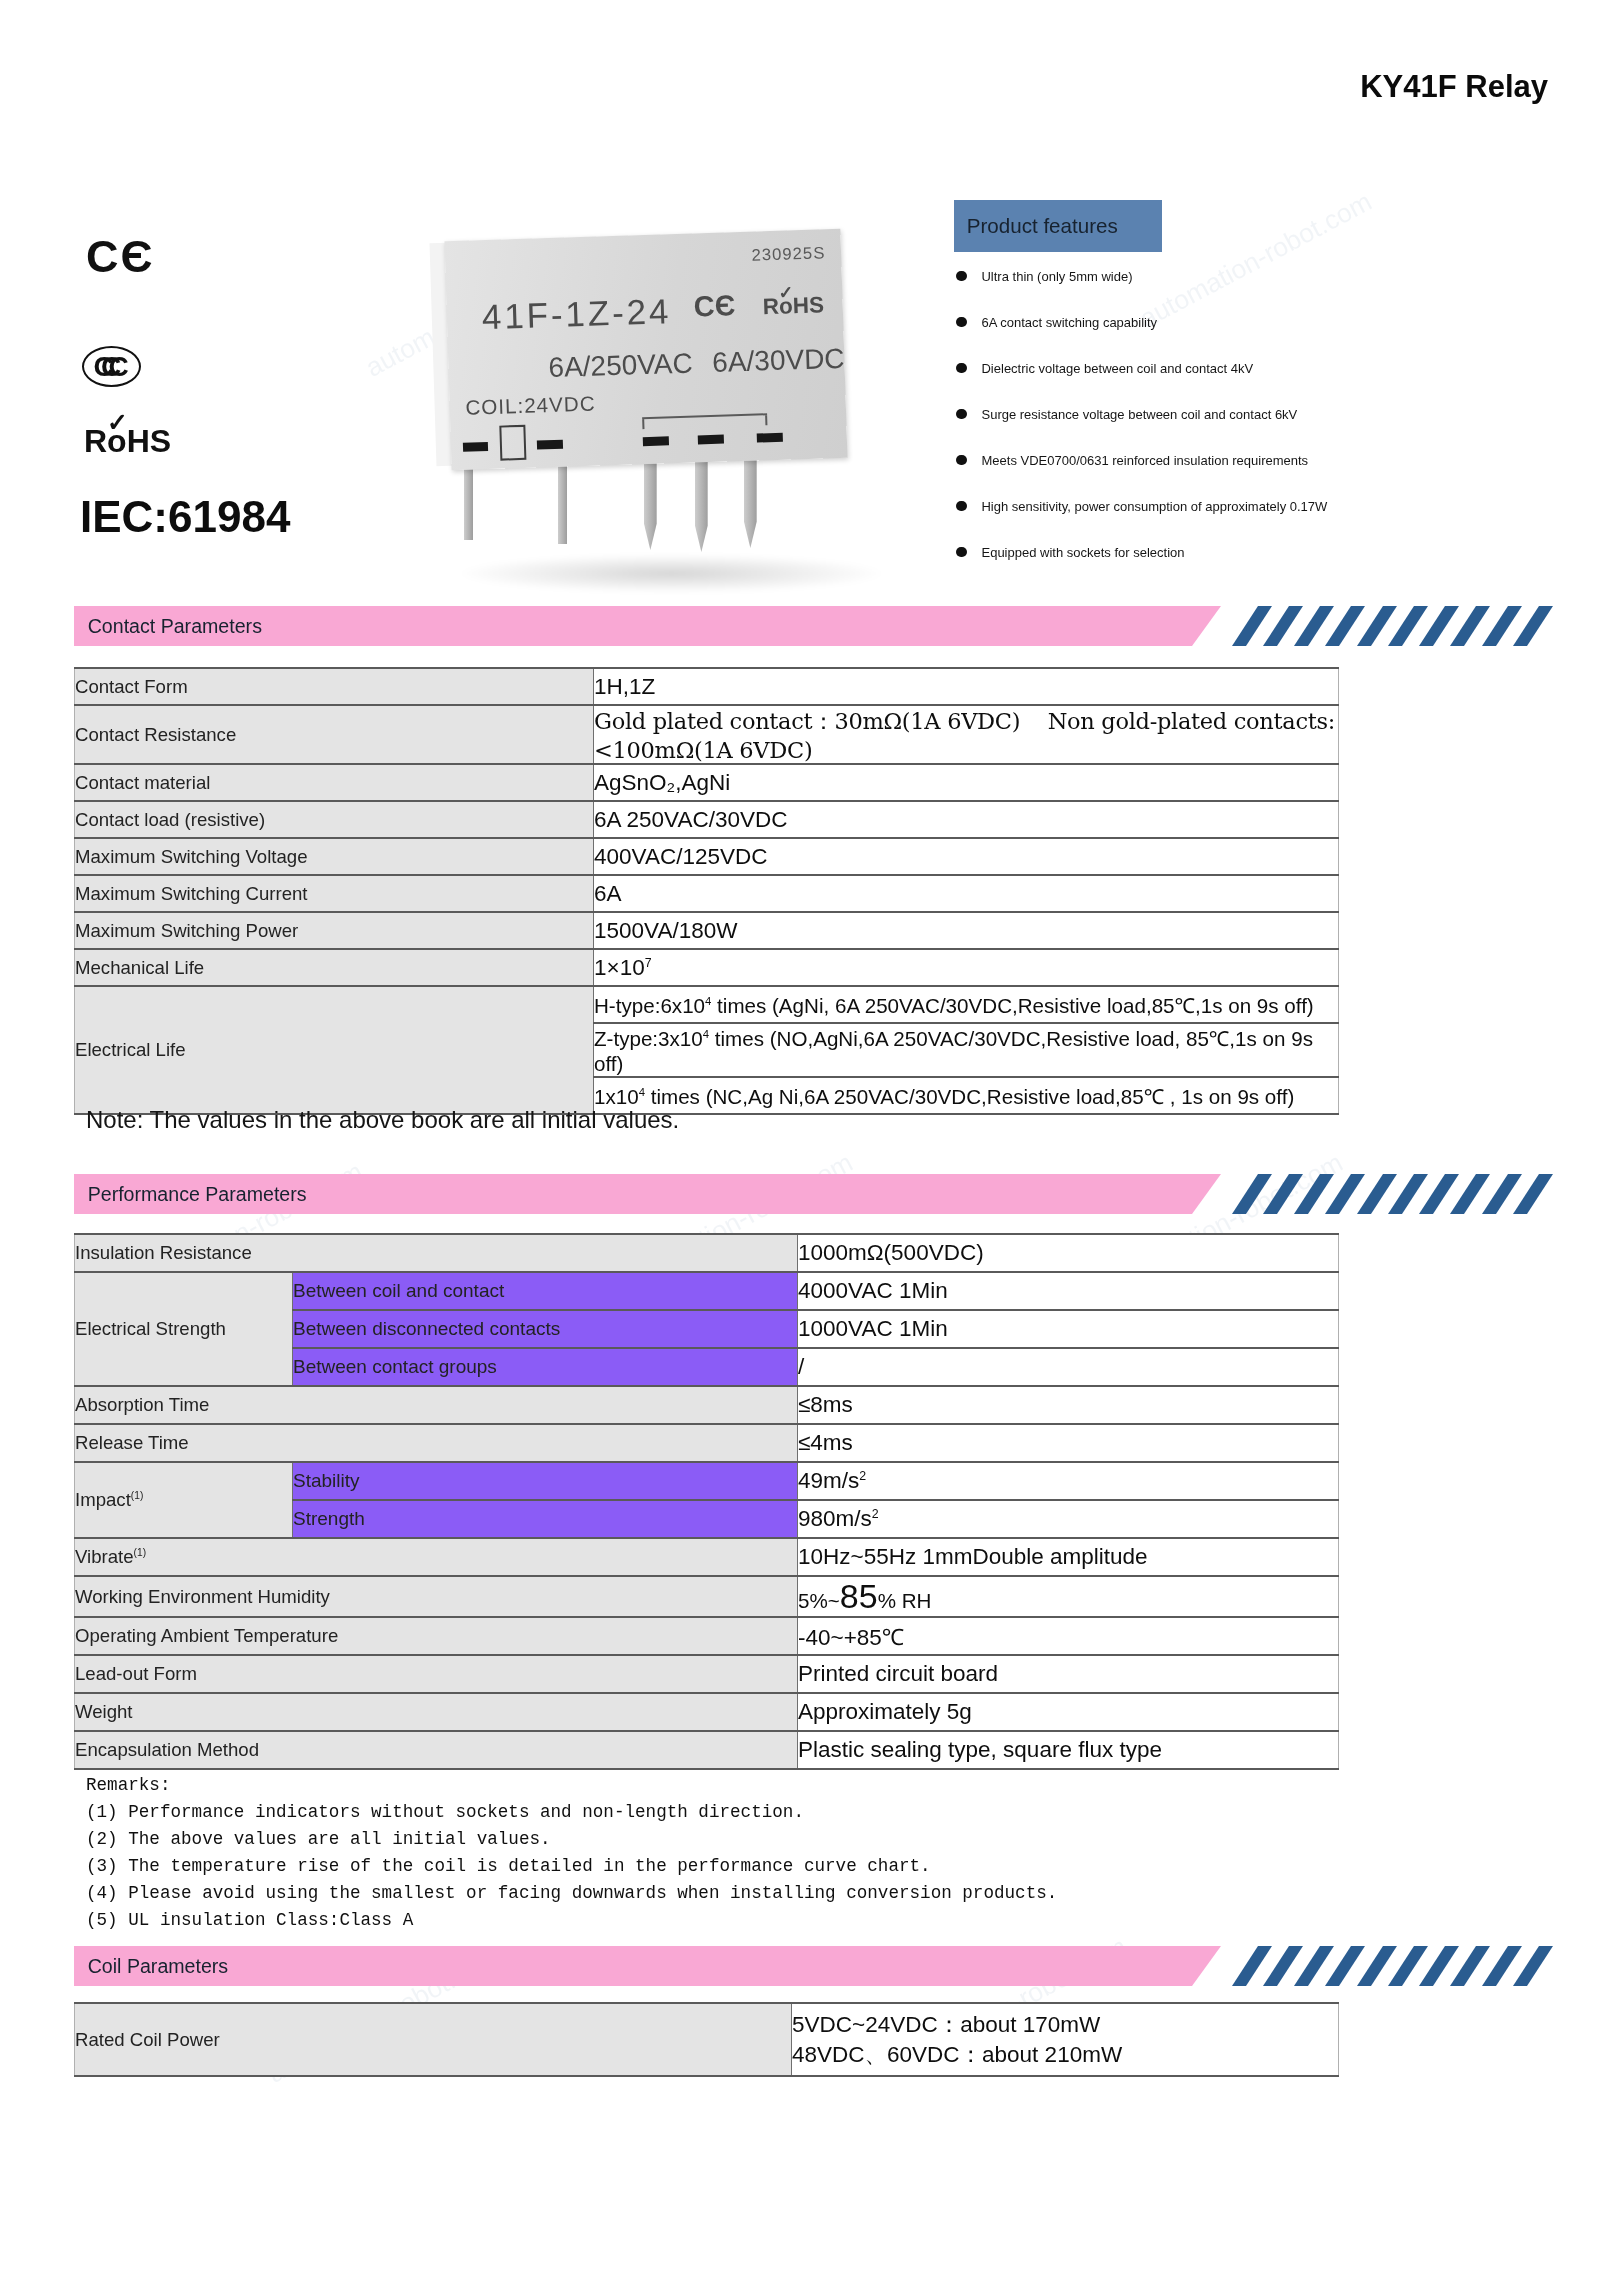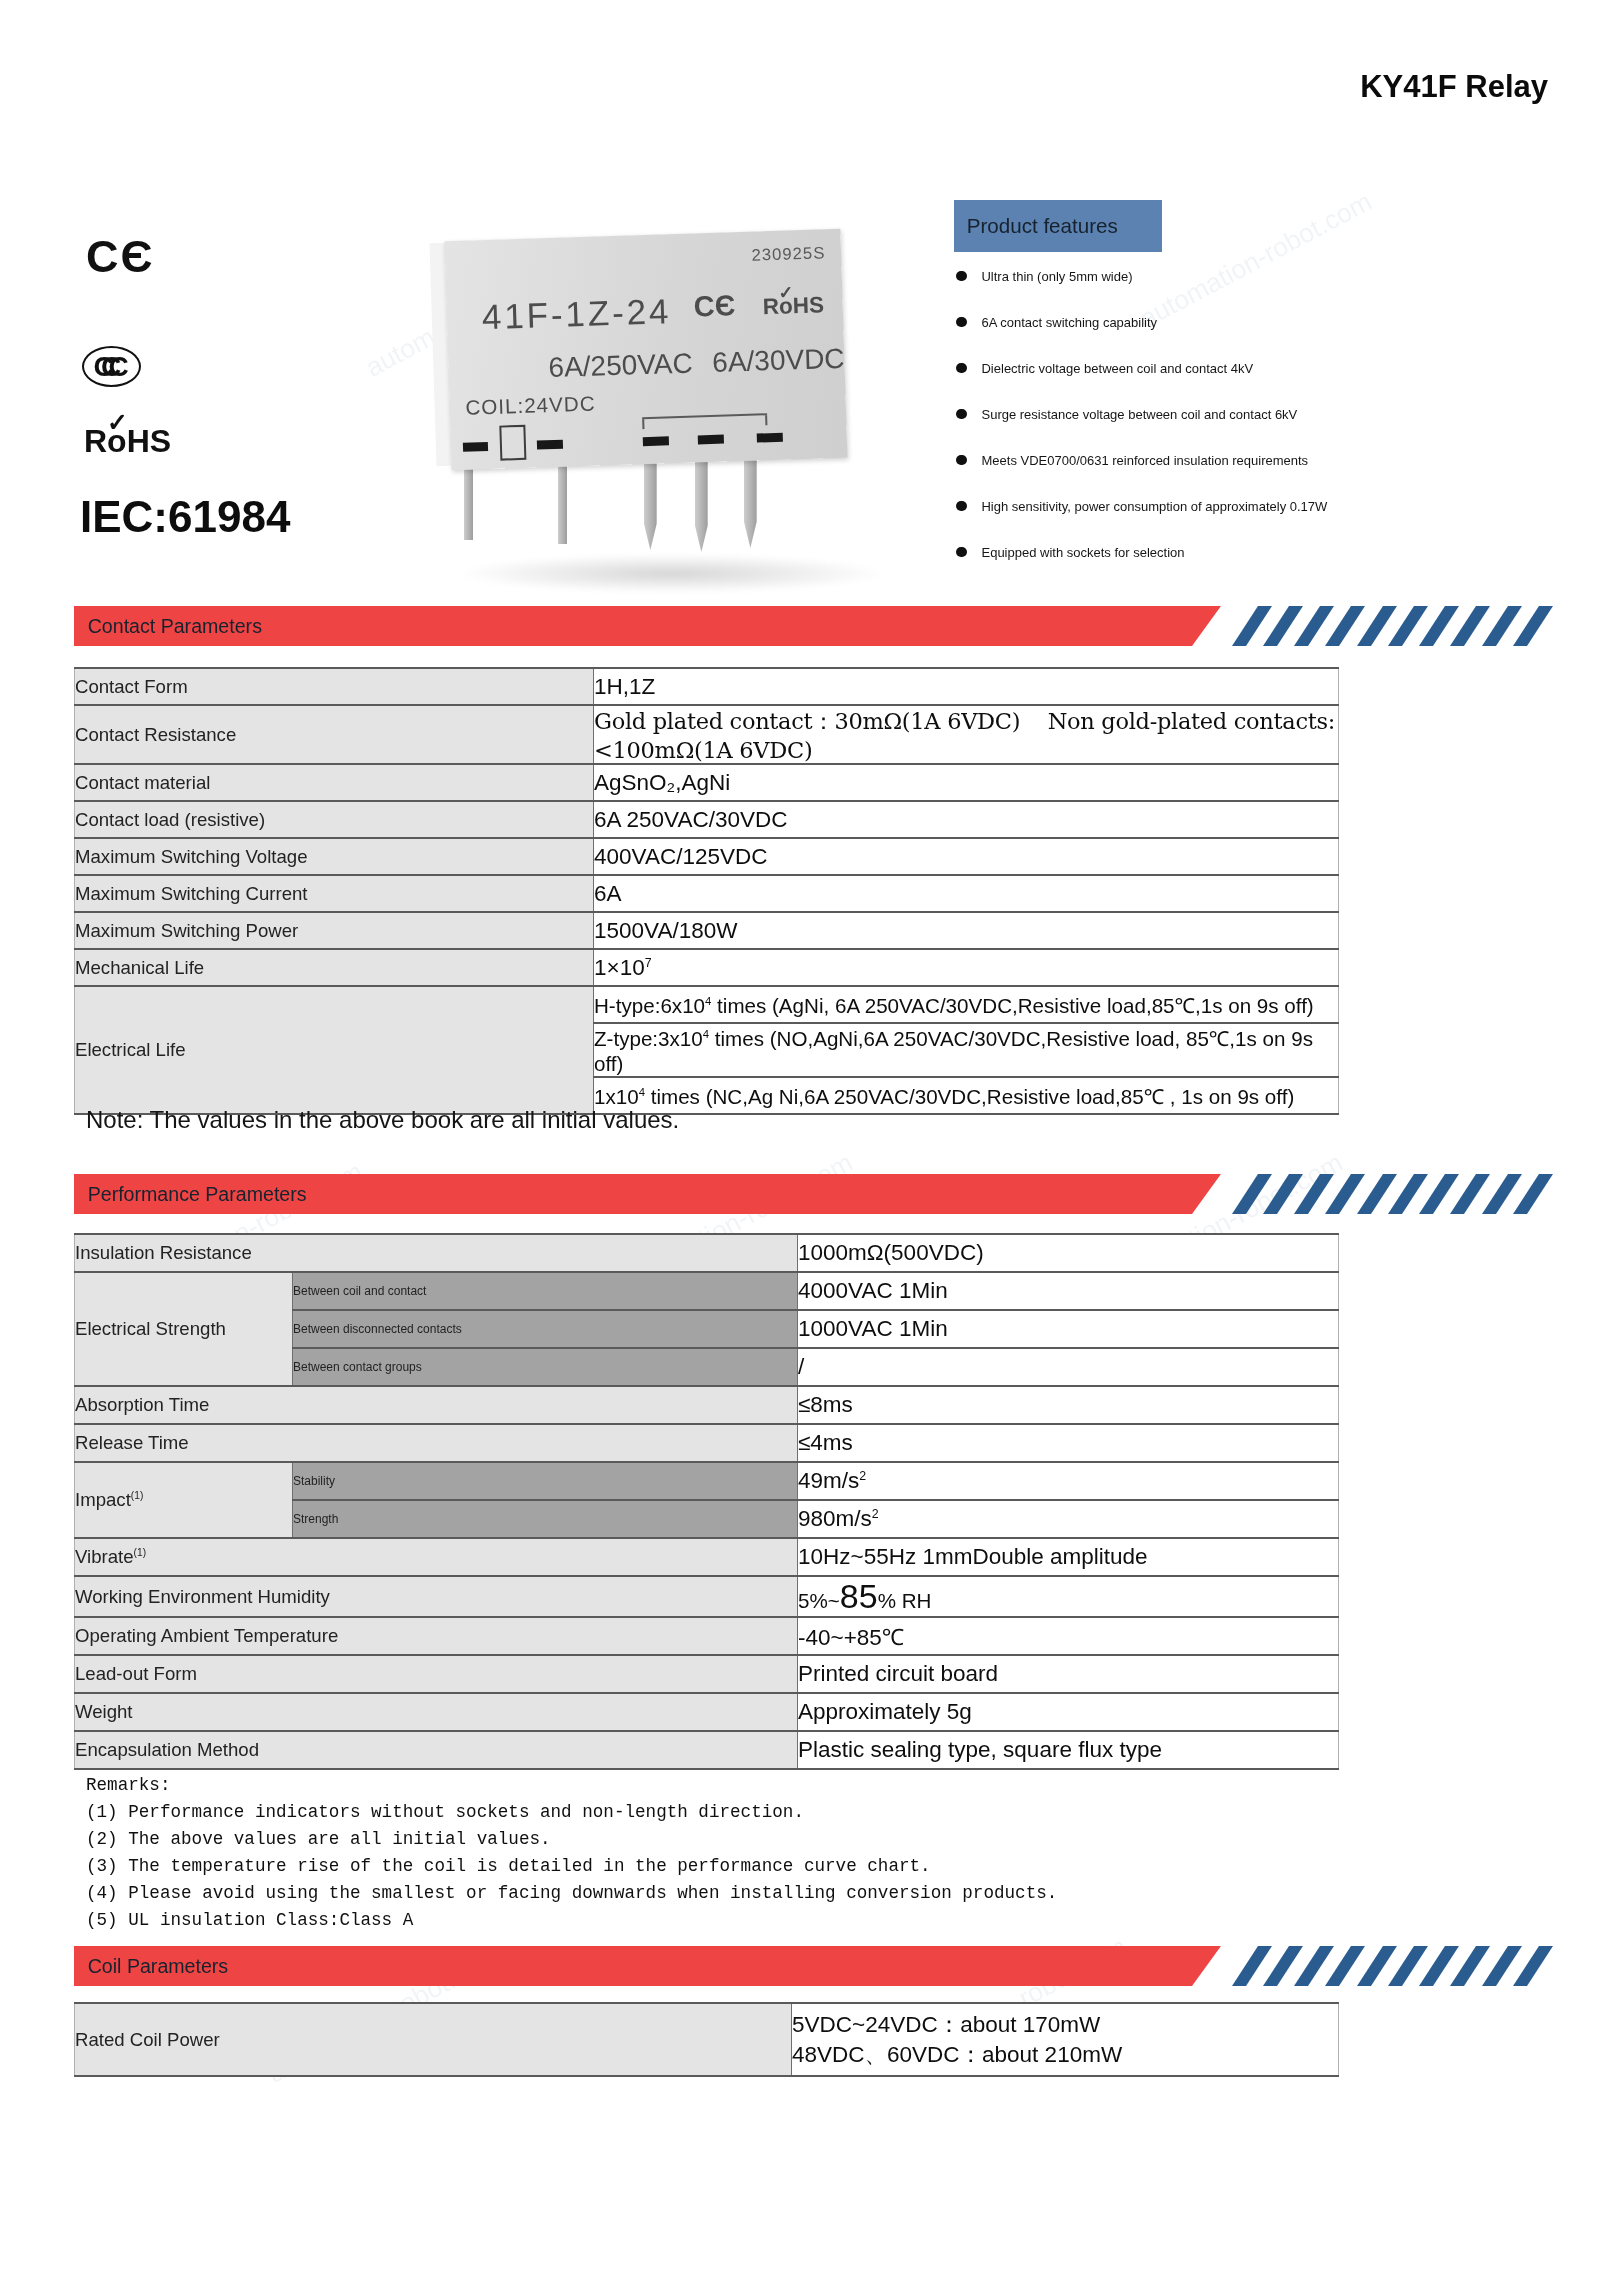--- a/index.html
+++ b/index.html
@@ -48,32 +48,32 @@
   .features-header{position:absolute;left:954px;top:200px;width:208px;height:52px;background:#5b82b0;
                    display:flex;align-items:center;padding-left:12.7px;box-sizing:border-box;}
   .features-header span{font-size:20.6px;color:#17222f;}
   .features-list{position:absolute;left:956px;top:253px;width:647px;}
   .feature{display:flex;align-items:center;height:46px;}
   .dot{width:10.8px;height:10.8px;border-radius:50%;background:#101010;margin-right:14.7px;flex:none;}
   .feature .txt{font-size:13px;color:#161616;}
 
   
   .banner{position:absolute;left:74px;width:1475px;height:40px;display:flex;align-items:stretch;}
-  .banner-bar{width:1147px;background:#ef4444;clip-path:polygon(0 0,100% 0,calc(100% - 29px) 100%,0 100%);
+  .banner-bar{width:1147px;background:#f9a8d4;clip-path:polygon(0 0,100% 0,calc(100% - 29px) 100%,0 100%);
               display:flex;align-items:center;padding-left:13.7px;box-sizing:border-box;}
   .banner-bar span{font-size:19.6px;color:#17222f;}
   .banner-stripes{display:flex;gap:17.6px;margin-left:23.5px;}
   .stripe{width:13.7px;height:40px;background:#2a5c90;transform:skewX(-33deg);}
 
   
   table.param{position:absolute;left:74px;width:1265px;border-collapse:collapse;table-layout:fixed;
               border:1px solid #b0b0b0;}
   table.param td{border-top:2px solid #5a5a5a;border-bottom:2px solid #5a5a5a;padding:0;vertical-align:middle;}
   td.lab{background:#e4e4e4;padding-left:12.7px;font-size:18.6px;color:#232323;}
-  td.sublab{background:#a3a3a3;padding-left:17.6px;font-size:12px;color:#232323;border-left:1px solid #6f6f6f;}
+  td.sublab{background:#8b5cf6;padding-left:17.6px;font-size:19px;color:#232323;border-left:1px solid #6f6f6f;}
   td.val{background:#fff;padding-left:19.6px;font-size:22.5px;color:#0e0e0e;border-left:1px solid #6f6f6f;}
   .serif{font-family:"DejaVu Serif",serif;font-size:19px;letter-spacing:-0.3px;}
   .biglab{font-size:23.5px;}
   .sup{font-size:0.55em;vertical-align:super;}
   #contact-table tr{height:37px;}
   #perf-table tr{height:38px;}
   #coil-table tr{height:73px;}
   .hum-big{font-size:34px;}
   .coil-lines{line-height:30px;font-size:23.5px;}
 

